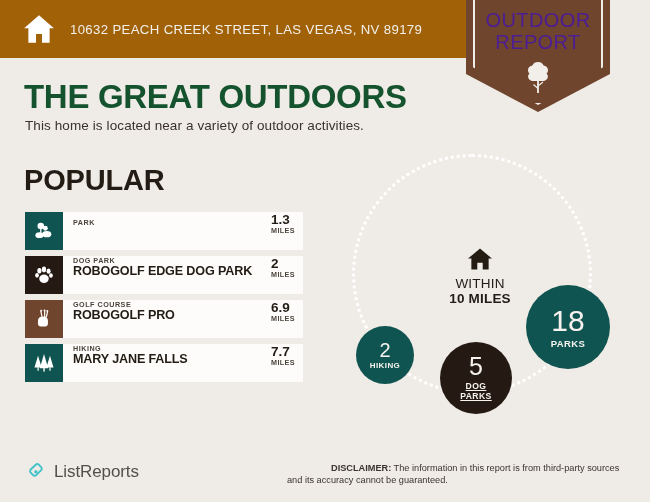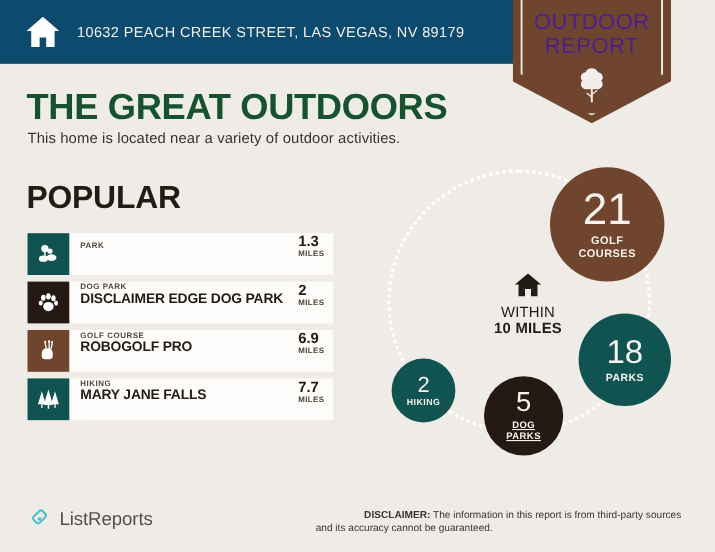--- a/index.html
+++ b/index.html
@@ -14,21 +14,21 @@
     overflow: hidden;
     position: relative;
     color: #231c15;
   }
 
   
   .header {
     position: absolute;
     left: 0; top: 0;
     width: 517px; height: 58px;
-    background: #0c4a6e;
+    background: #a16207;
     display: flex;
     align-items: center;
   }
   .header-home {
     margin-left: 22px;
     width: 34px; height: 34px;
     display: block;
   }
   .header-address {
     margin-left: 14px;
@@ -348,21 +348,21 @@
         <ellipse cx="12" cy="5.9" rx="2.3" ry="3.1" fill="#ffffff"></ellipse>
         <ellipse cx="17" cy="7.8" rx="2.2" ry="2.9" fill="#ffffff"></ellipse>
         <ellipse cx="12" cy="16" rx="5.2" ry="4.6" fill="#ffffff"></ellipse>
         <ellipse cx="19.6" cy="12.6" rx="2" ry="2.5" fill="#ffffff"></ellipse>
         <ellipse cx="4.4" cy="12.4" rx="2" ry="2.5" fill="#ffffff"></ellipse>
       </svg>
     </div>
     <div class="row-body">
       <span class="row-texts">
         <span class="row-cat">DOG PARK</span>
-        <span class="row-name">DISCLAIMER EDGE DOG PARK</span>
+        <span class="row-name">ROBOGOLF EDGE DOG PARK</span>
       </span>
       <span class="row-dist">
         <span class="row-dist-val">2</span>
         <span class="row-dist-unit">MILES</span>
       </span>
     </div>
   </div>
 
   <div class="row">
     <div class="row-icon" style="background:#70452e">
@@ -417,27 +417,20 @@
   <div class="dotted-ring"></div>
 
   <div class="center-block">
     <svg class="center-home" viewBox="0 0 32 30">
       <path fill="#231c15" d="M16 2 L1 14.5 h4.2 V28 h7.4 v-8.3 h6.8 V28 h7.4 V14.5 H31 Z"></path>
     </svg>
     <span class="center-l1">WITHIN</span>
     <span class="center-l2">10 MILES</span>
   </div>
 
-  <div class="bubble bubble-golf">
-    <span class="num">21</span>
-    <span class="lbl">
-      <span>GOLF</span><br>
-      <span>COURSES</span>
-    </span>
-  </div>
 
   <div class="bubble bubble-parks">
     <span class="num">18</span>
     <span class="lbl">PARKS</span>
   </div>
 
   <div class="bubble bubble-dog">
     <span class="num">5</span>
     <span class="lbl">
       <span>DOG</span><br>

